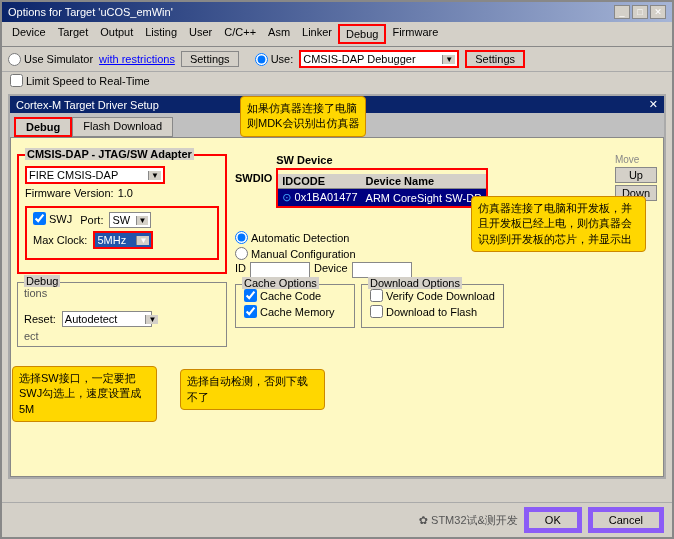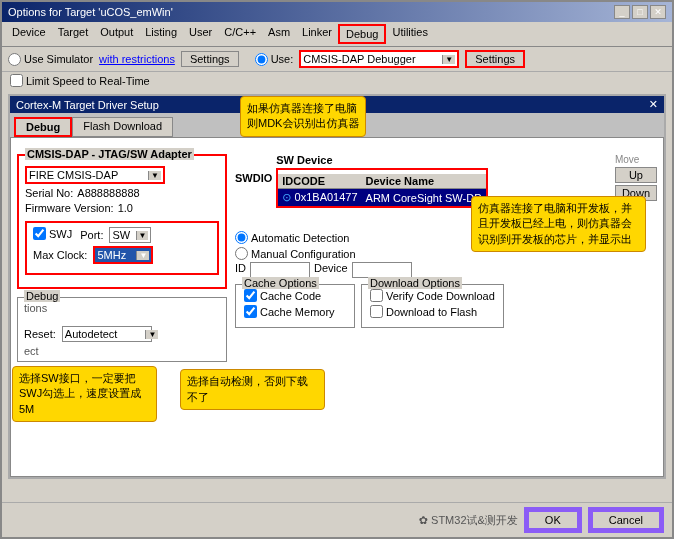--- a/index.html
+++ b/index.html
@@ -88,21 +88,21 @@
       font-size: 11px;
     }
     .tab.active {
       background: #d4d0c8;
       border-bottom: 1px solid #d4d0c8;
       font-weight: bold;
       border: 2px solid red;
     }
     .content-area {
       border: 1px solid #888;
-      background: #ffffff;
+      background: #fef9c3;
       display: flex;
       gap: 8px;
       padding: 6px;
       min-height: 340px;
       position: relative;
     }
     .left-panel {
       width: 210px;
       flex-shrink: 0;
     }
@@ -299,21 +299,21 @@
   <div class="menu-bar">
     <span class="menu-item">Device</span>
     <span class="menu-item">Target</span>
     <span class="menu-item">Output</span>
     <span class="menu-item">Listing</span>
     <span class="menu-item">User</span>
     <span class="menu-item">C/C++</span>
     <span class="menu-item">Asm</span>
     <span class="menu-item">Linker</span>
     <span class="menu-item active red-box">Debug</span>
-    <span class="menu-item">Utilities</span>
+    <span class="menu-item">Firmware</span>
   </div>
 
   <div class="toolbar-row">
     <label class="radio-label">
       <input type="radio" name="debug-mode" style="">
       <span>Use Simulator</span>
     </label>
     <span class="link-text">with restrictions</span>
     <button class="toolbar-btn">Settings</button>
     <label class="radio-label" style="margin-left:10px;">
@@ -349,24 +349,20 @@
 
       <div class="left-panel">
 
         <div class="group-box red-box" style="margin-top:10px; padding-top:10px;">
           <span class="group-label">CMSIS-DAP - JTAG/SW Adapter</span>
           <div class="field-row">
             <div class="combo red-box" style="width:140px; justify-content:space-between;">
               <span>FIRE CMSIS-DAP</span>
               <span class="combo-arrow">▼</span>
             </div>
-          </div>
-          <div class="field-row">
-            <span>Serial No:</span>
-            <span>A888888888</span>
           </div>
           <div class="field-row">
             <span>Firmware Version:</span>
             <span>1.0</span>
           </div>
           <div style="height:4px;"></div>
           <div class="group-box red-box" style="">
             <div class="field-row">
               <label class="checkbox-row">
                 <input type="checkbox" checked="" style="">

